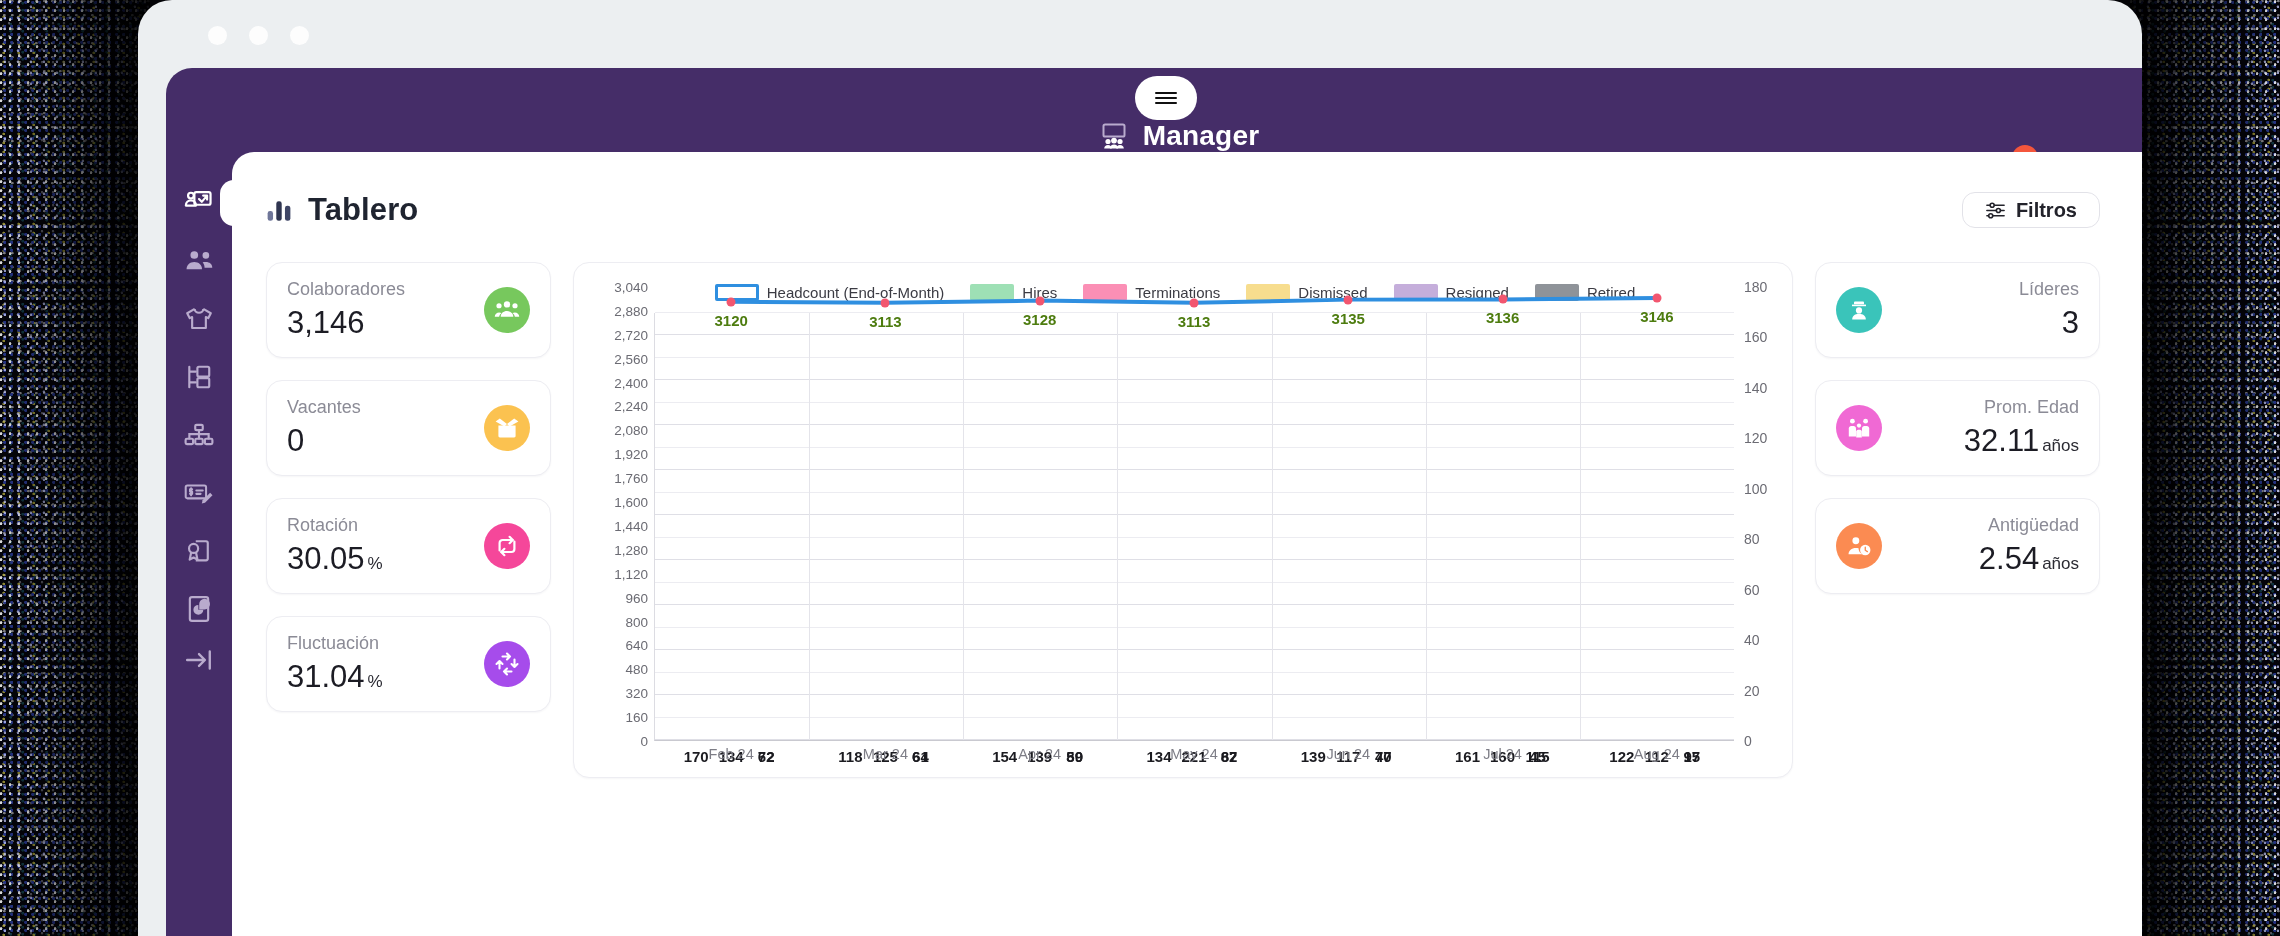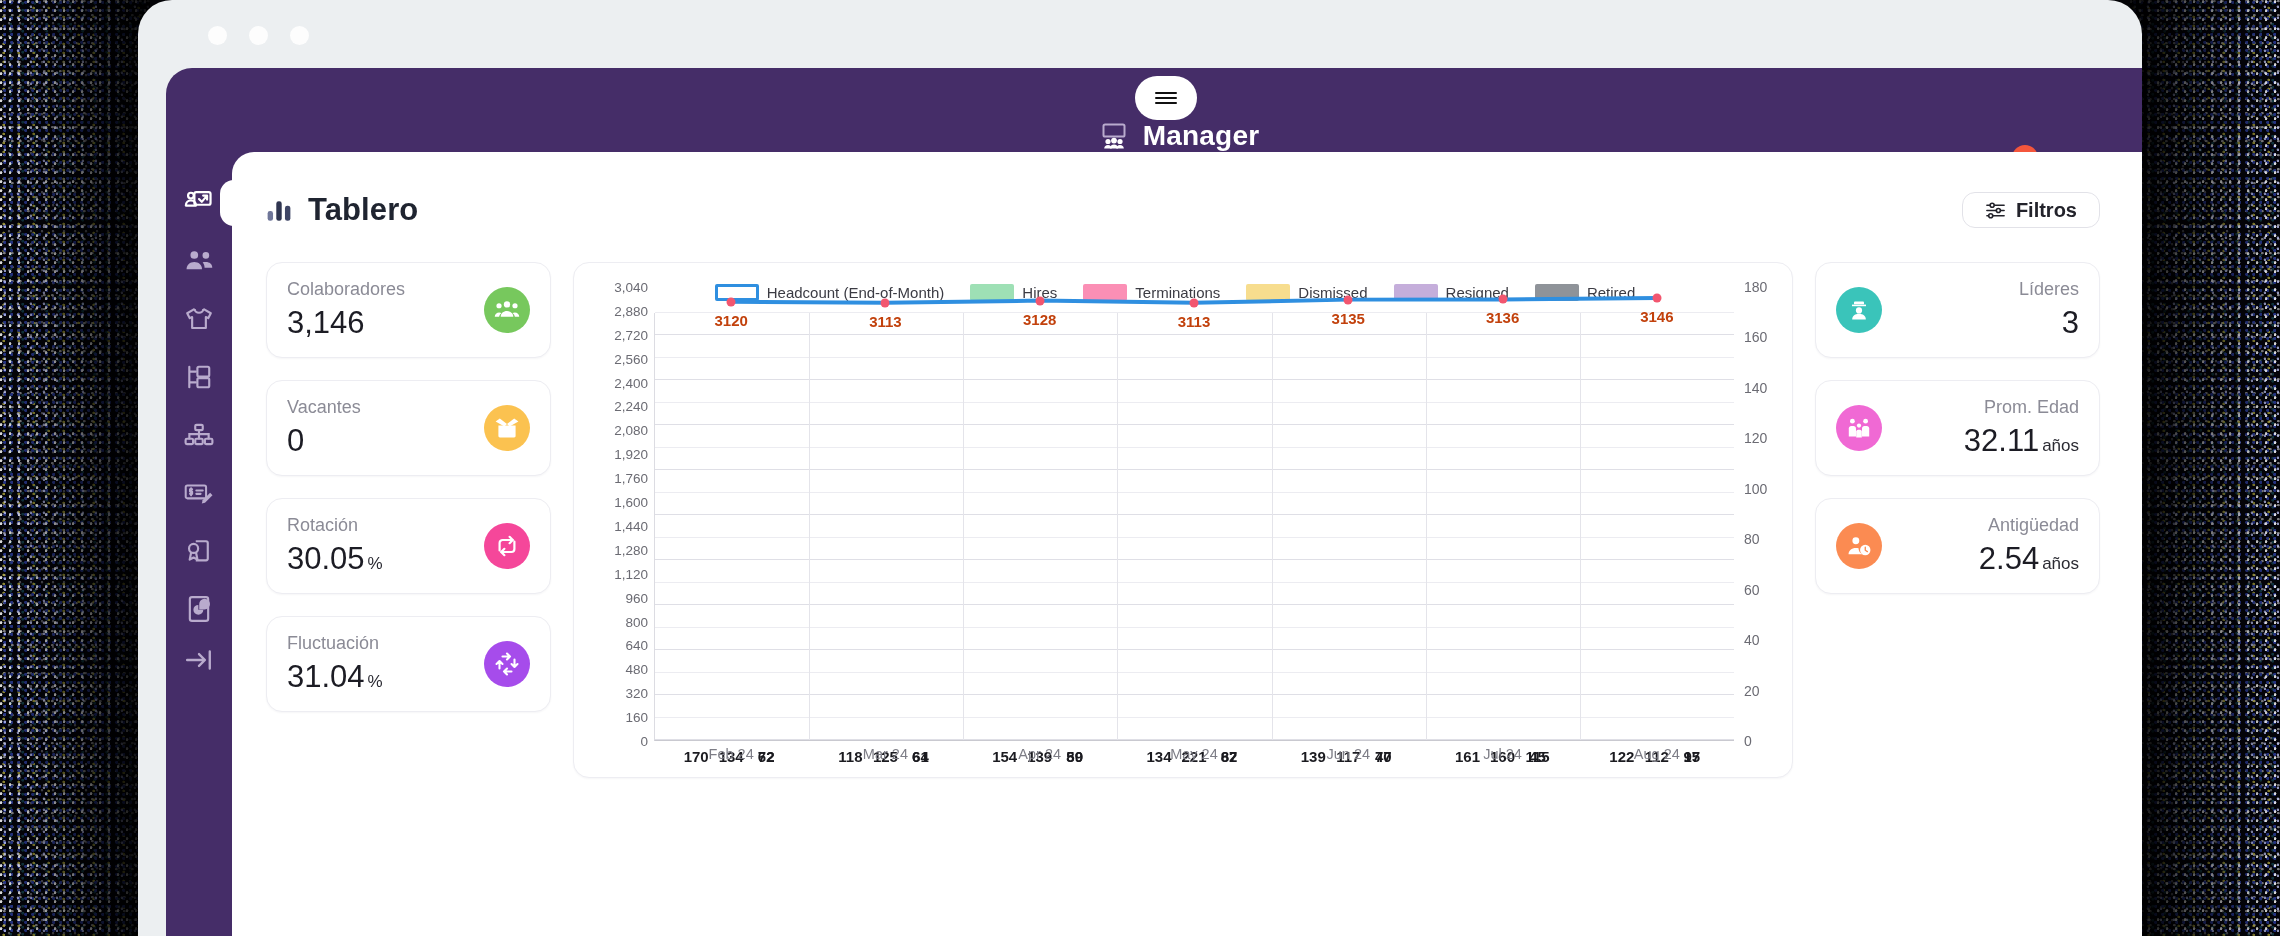--- a/index.html
+++ b/index.html
@@ -176,21 +176,21 @@
   }
   .seg.hires { background:#9ee0b5; }
   .seg.term  { background:#fb8fb5; }
   .seg.resig { background:#c5aedb; }
   .seg.dism  { background:#f7dd8e; }
 
   
   .hc-layer { position:absolute; left:0; right:0; top:0; bottom:26px; pointer-events:none; }
   .hc-svg { position:absolute; inset:0; width:100%; height:100%; overflow:visible; }
   .hc-lab {
-    position:absolute; transform:translate(-50%,0); font-size:15px; font-weight:700; color:#c2410c; white-space:nowrap;
+    position:absolute; transform:translate(-50%,0); font-size:15px; font-weight:700; color:#4d7c0f; white-space:nowrap;
   }
 
   
   .panels { display:flex; gap: 22px; margin-top: 22px; }
   .panel {
     flex:1; background:#fff; border:1px solid #ededf2; border-radius: 16px;
     height: 140px; padding: 26px 28px; box-shadow: 0 1px 2px rgba(20,20,40,.04);
   }
   .panel h2 { font-size: 25px; font-weight:400; color:#16161b; }
   svg { display:block; }

